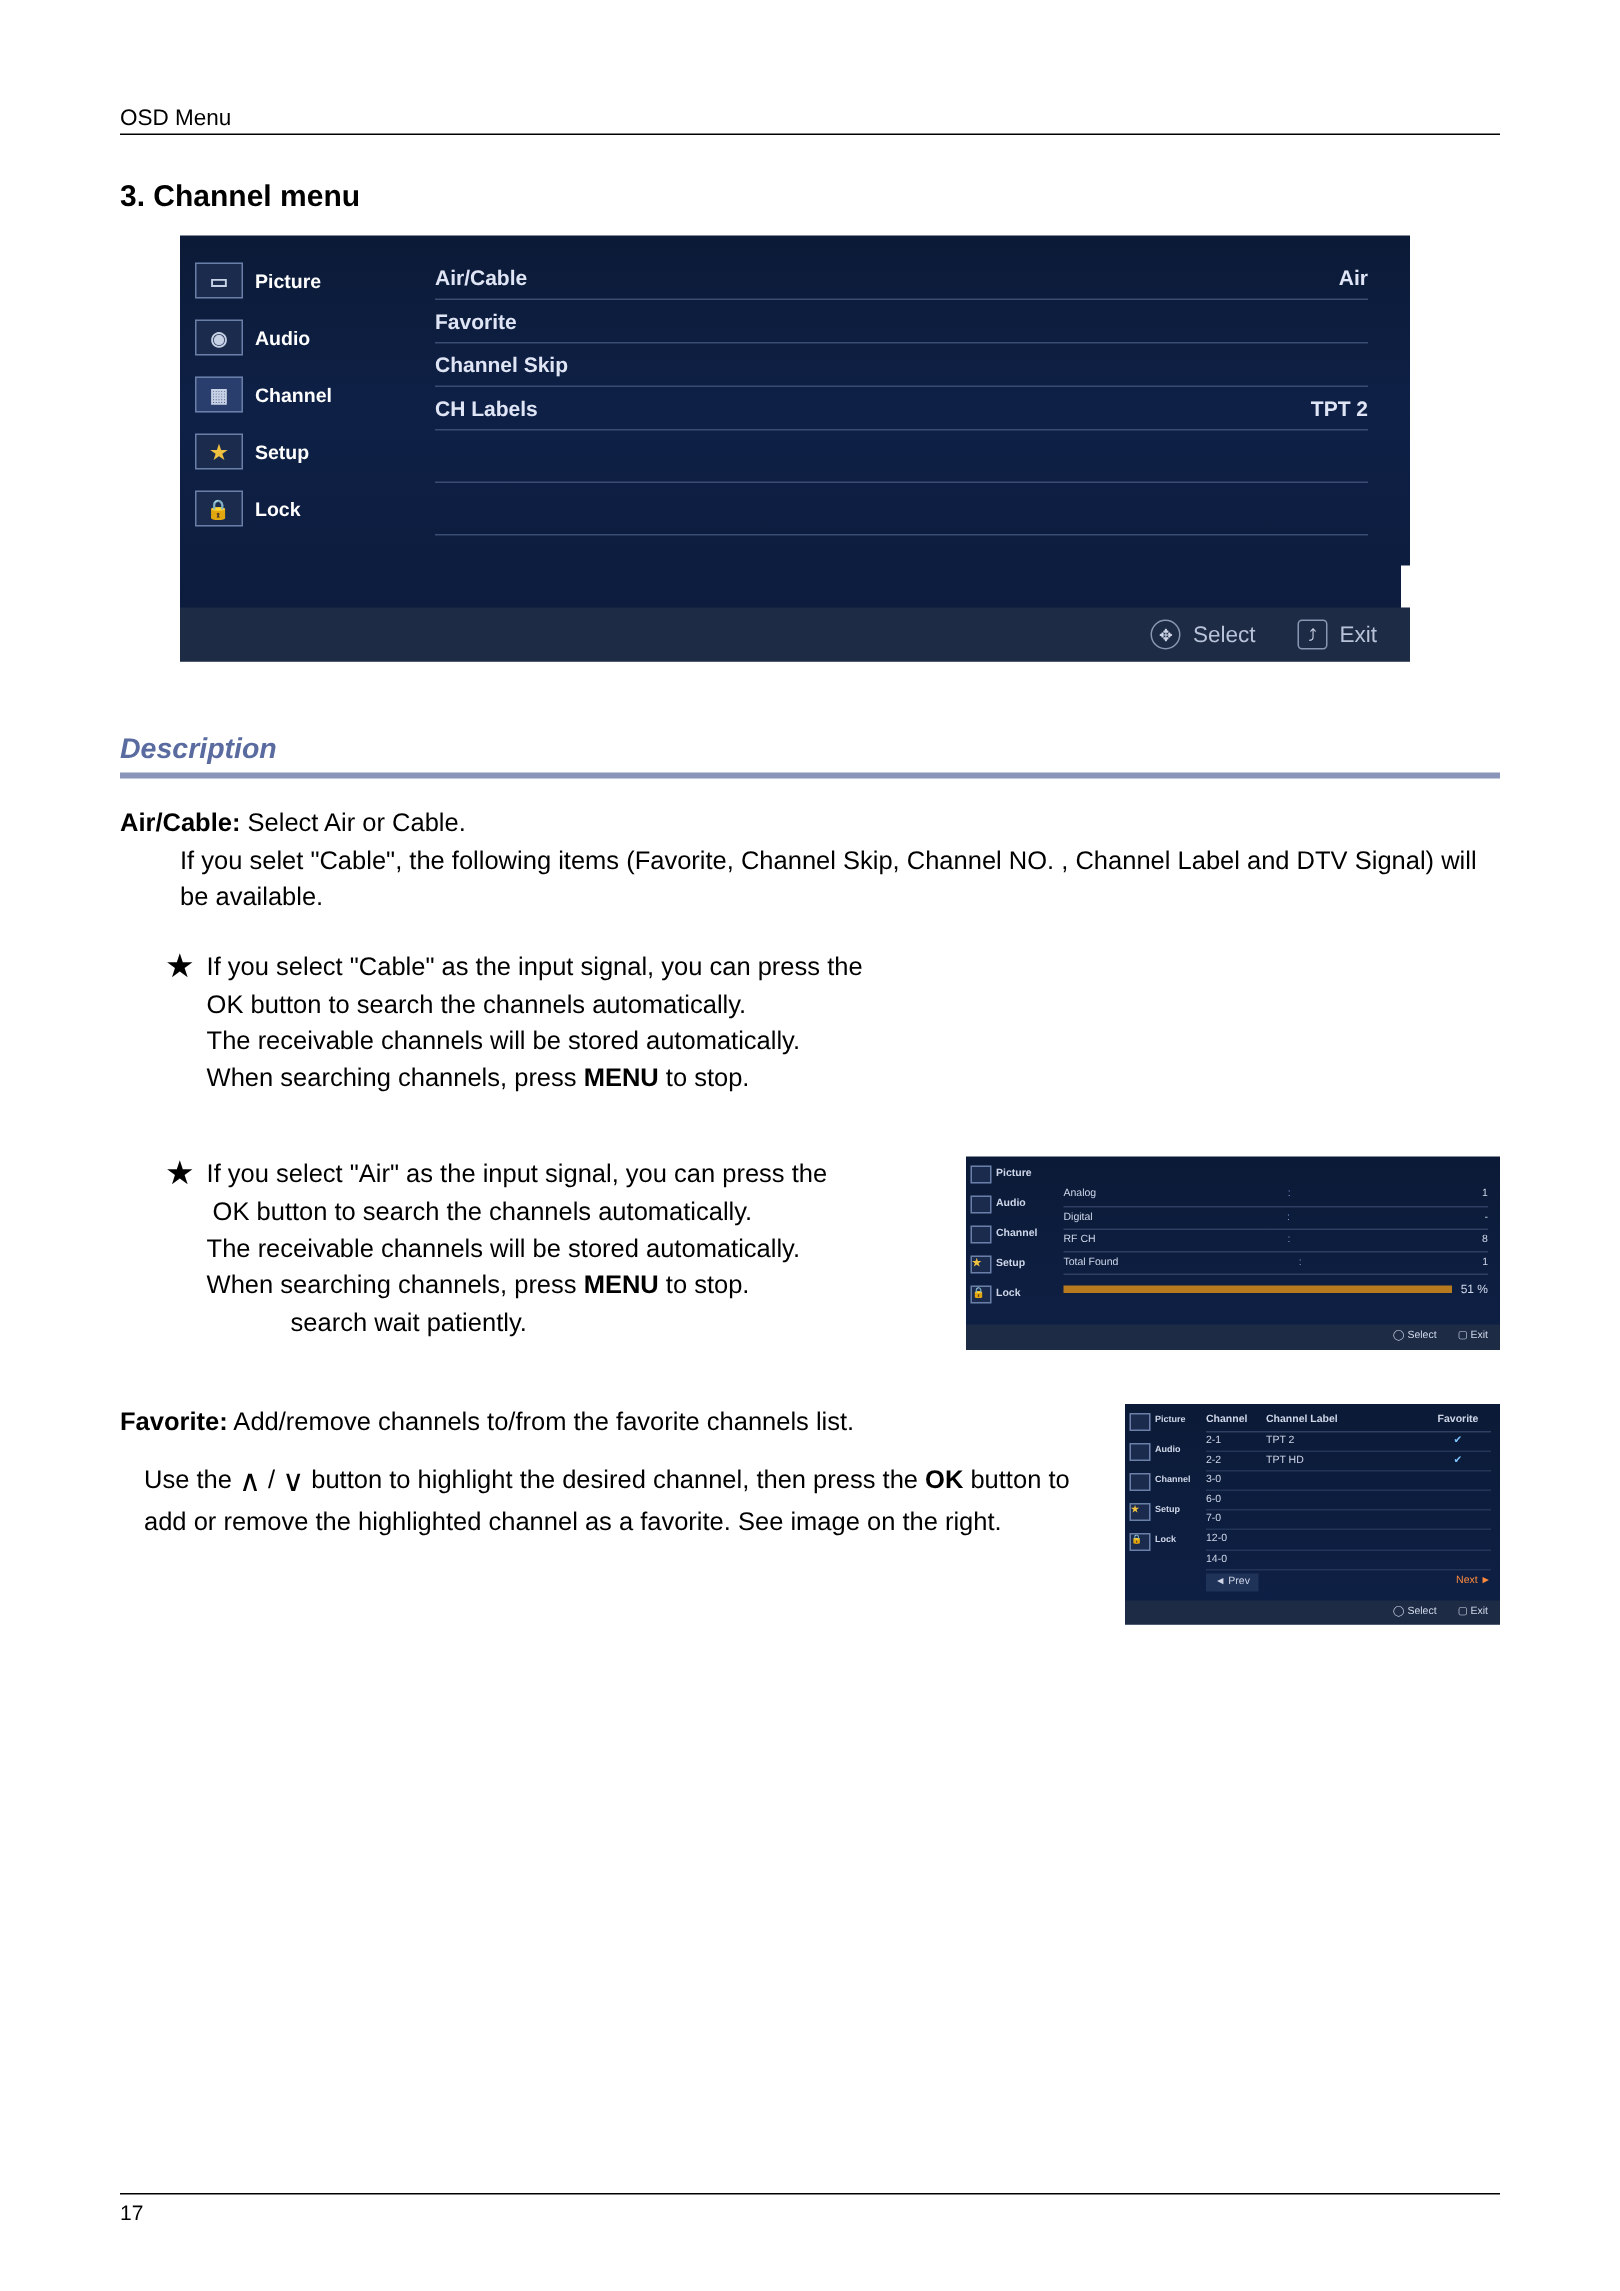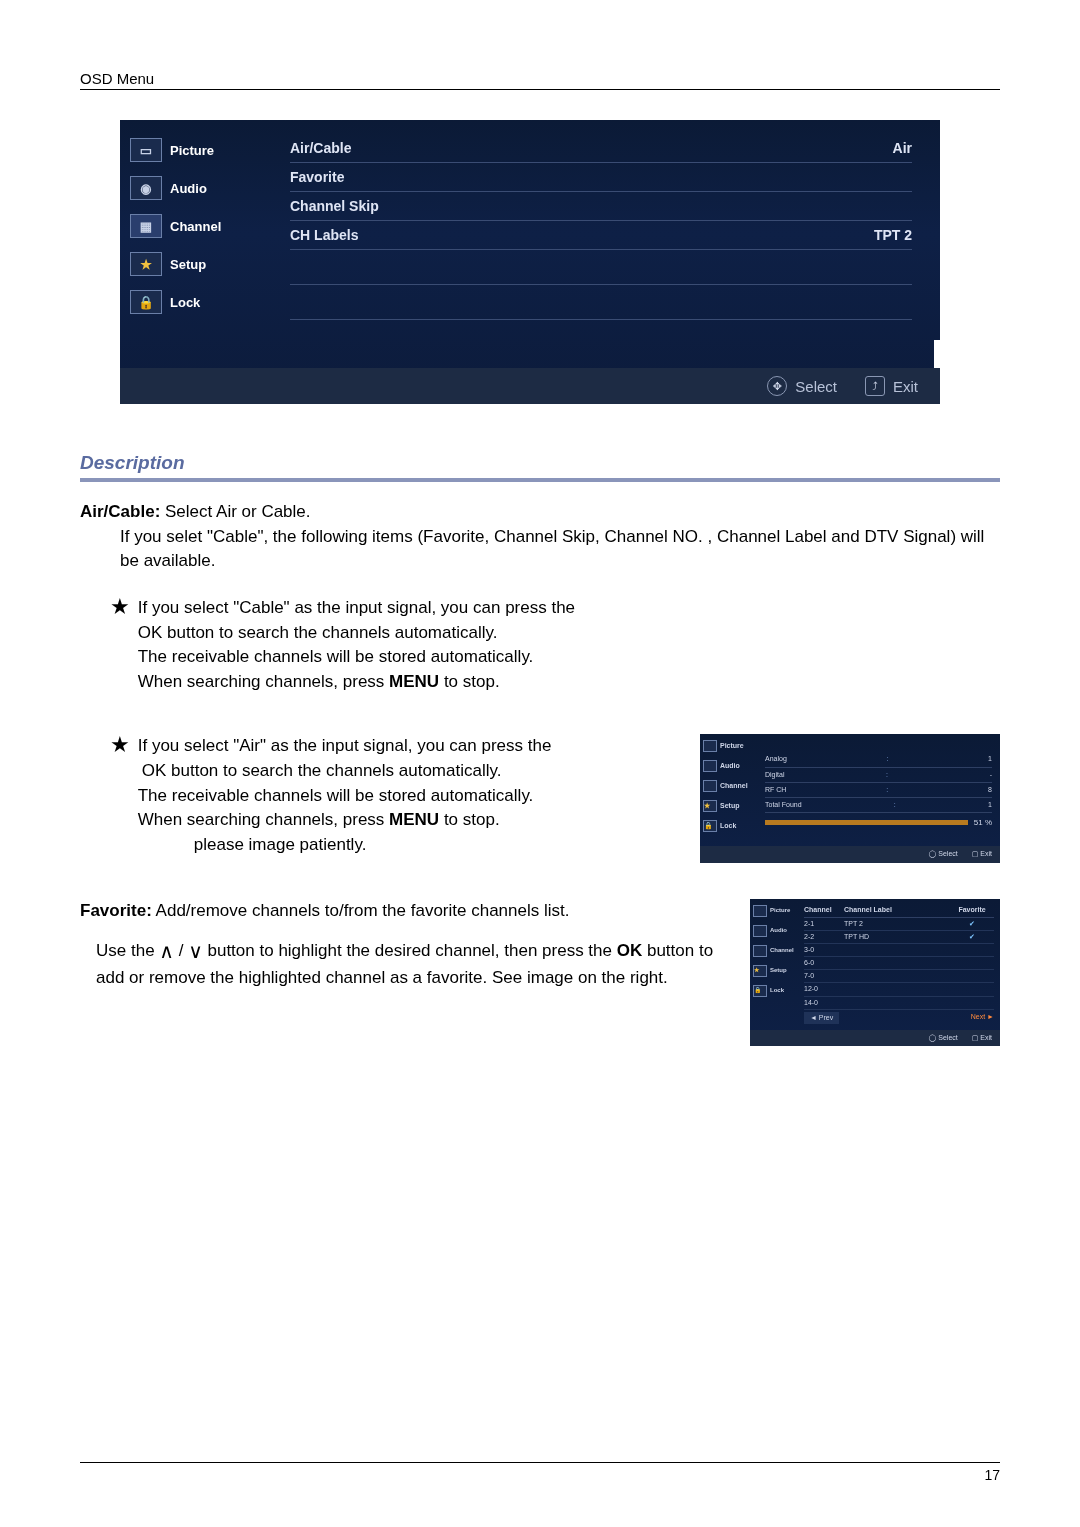--- a/index.html
+++ b/index.html
@@ -92,21 +92,21 @@
   .b{font-weight:bold;}
   .indent1{margin-left:40px;}
   .indent2{margin-left:56px;}
   .star-block{display:flex; gap:8px; margin-top:22px;}
   .star{font-size:22px; line-height:1;}
   .twocol{display:flex; gap:10px; align-items:flex-start; margin-top:40px;}
   .twocol .left{flex:1;}
 
   
   .mini {
-    width:300px; background:linear-gradient(#0b1a36,#0e2046);
+    width:356px; background:linear-gradient(#0b1a36,#0e2046);
     color:#cfd6e8; font-size:8px;
   }
   .mini-body{display:flex;}
   .mini-side{width:55px;padding:6px 3px;box-sizing:border-box;}
   .mini-side .mi{display:flex;align-items:center;gap:3px;font-weight:bold;font-size:7px;margin-bottom:8px;}
   .mini-side .ic{width:12px;height:10px;background:#1a2b4d;border:1px solid #6a7fa8;}
   .mini-main{flex:1;padding:18px 8px 8px 10px;}
   .mini-row{display:flex;justify-content:space-between;border-bottom:1px solid #2e3f63;padding:2px 0;font-size:7px;}
   .mini-row span:nth-child(2){color:#7fa0d6;text-align:center;flex:0 0 14px;}
   .mini-prog-wrap{display:flex;align-items:center;gap:6px;margin-top:4px;}
@@ -128,34 +128,35 @@
   .mini2-tr span:nth-child(1){flex:0 0 40px;}
   .mini2-tr span:nth-child(2){flex:1;}
   .mini2-tr span:nth-child(3){flex:0 0 44px;text-align:center;color:#7fc6ff;}
   .mini2-nav{display:flex;justify-content:space-between;padding:2px 0;}
   .mini2-nav .prev{background:#1f3258;padding:1px 6px;}
   .mini2-nav .next{color:#ff8a3d;}
 
   
   .page-footer{
     position:absolute; bottom:44px; left:80px; right:80px;
-    border-top:1px solid #000; text-align:right; font-size:14px; padding-top:4px;
+    border-top:1px solid #000; text-align:left; font-size:14px; padding-top:4px;
   }
 
   .arrow-btn{font-family:Arial;font-size:20px;vertical-align:-2px;}
 </style>
 </head>
 <body>
 
 <div class="page">
 
   <div class="header-line">
     <span>OSD Menu</span>
   </div>
 
+  <div class="section-title">3. Channel menu</div>
 
   <div class="osd">
     <div class="osd-body">
       <div class="osd-sidebar">
         <div class="side-item">
           <span class="side-icon">▭</span>
           <span>Picture</span>
         </div>
         <div class="side-item">
           <span class="side-icon">◉</span>
@@ -233,21 +234,21 @@
       <div class="left">
         <div class="star-block" style="margin-top:0;">
           <span class="star" style="margin-left:30px;">★</span>
           <div>
             <div>If you select "Air" as the input signal, you can press the</div>
             <div class="" style="margin-left:4px;">OK button to search the channels automatically.</div>
             <div>The receivable channels will be stored automatically.</div>
             <div>
               <span>When searching channels, press </span><span class="b">MENU</span><span> to stop.</span>
             </div>
-            <div class="indent2">please image patiently.</div>
+            <div class="indent2">search wait patiently.</div>
           </div>
         </div>
       </div>
 
       <div class="mini">
         <div class="mini-body">
           <div class="mini-side">
             <div class="mi">
                 <span class="ic"></span>
                 <span>Picture</span>

